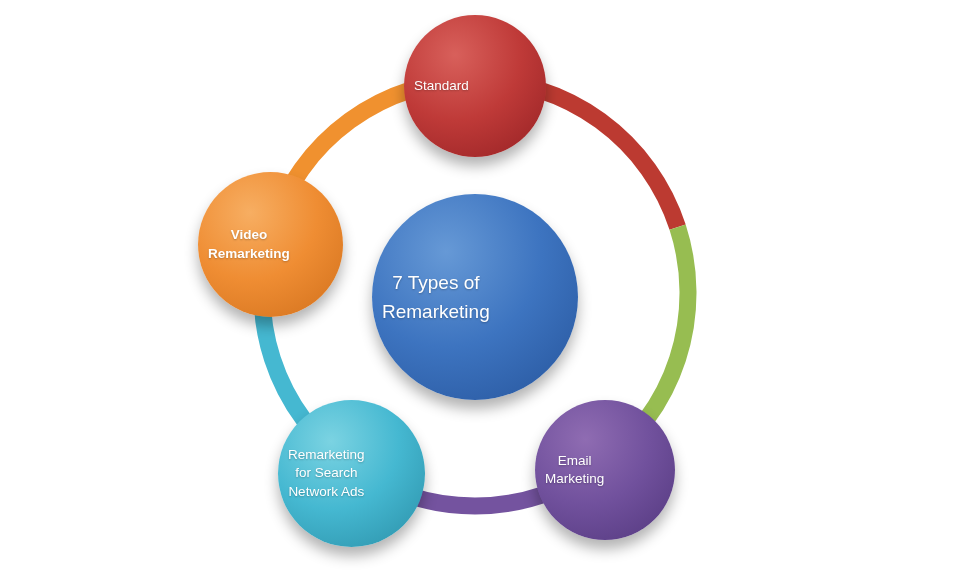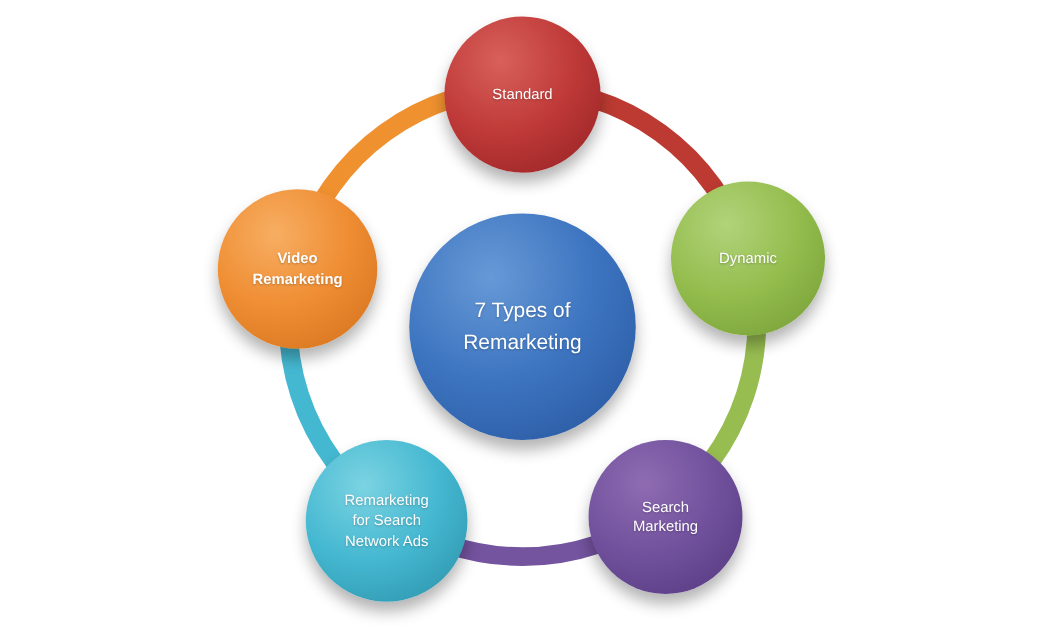--- a/index.html
+++ b/index.html
@@ -20,21 +20,20 @@
     left: 0;
     top: 0;
     width: 958px;
     height: 576px;
   }
   .node {
     position: absolute;
     border-radius: 50%;
     display: flex;
     align-items: center;
-    justify-content: center;
     text-align: center;
     color: #ffffff;
     box-shadow: 0 9px 14px rgba(0,0,0,0.30);
   }
   .node .label {
     white-space: pre-line;
     line-height: 1.35;
     font-size: 13.5px;
     padding: 0 10px;
     text-shadow: 0 1px 2px rgba(0,0,0,0.25);
@@ -93,26 +92,23 @@
 
   <div class="node node-center">
     <div class="label">7 Types of
 Remarketing</div>
   </div>
 
   <div class="node node-standard">
     <div class="label">Standard</div>
   </div>
 
-  <div class="node node-dynamic">
-    <div class="label">Dynamic</div>
-  </div>
 
   <div class="node node-email">
-    <div class="label">Search
+    <div class="label">Email
 Marketing</div>
   </div>
 
   <div class="node node-search">
     <div class="label">Remarketing
 for Search
 Network Ads</div>
   </div>
 
   <div class="node node-video">

